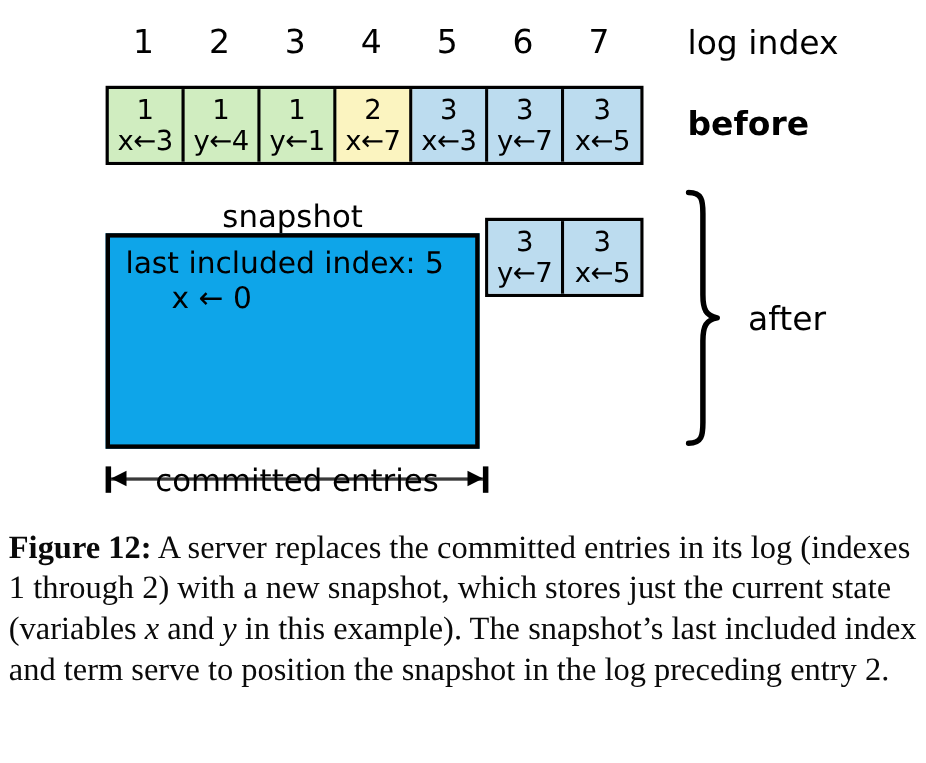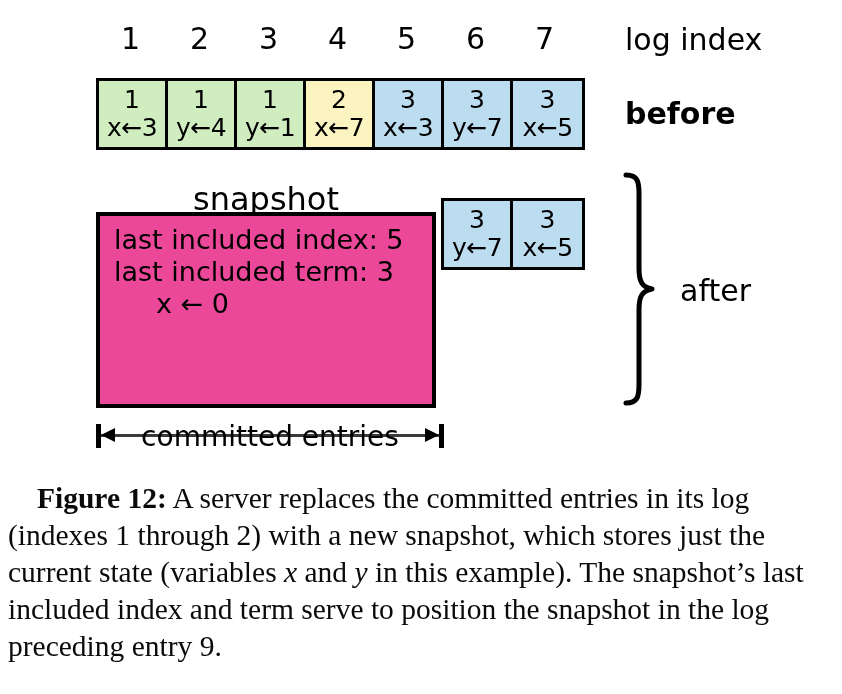--- a/index.html
+++ b/index.html
@@ -103,32 +103,32 @@
     display: flex;
   }
 
   
   .snapshot-caption {
     position: absolute;
     left: 96px;
     top: 180px;
     width: 340px;
     text-align: center;
-    font-size: 32px;
+    font-size: 28px;
     font-family: "DejaVu Sans", sans-serif;
   }
   .snapshot-box {
     position: absolute;
     left: 96px;
     top: 212px;
     width: 340px;
     height: 196px;
     box-sizing: border-box;
     border: 4px solid #000;
-    background: #ec4899;
+    background: #0ea5e9;
     padding: 8px 0 0 14px;
   }
   .snap-line {
     font-size: 27px;
     line-height: 32px;
     font-family: "DejaVu Sans", sans-serif;
     white-space: nowrap;
   }
   .snap-line.indent { padding-left: 42px; }
 
@@ -191,21 +191,21 @@
     position: absolute;
     left: 8px;
     top: 480px;
     width: 826px;
     font-family: "Liberation Serif", serif;
     font-size: 29.5px;
     line-height: 37px;
     text-align: left;
     color: #0a0a0a;
   }
-  .caption b { font-weight: bold; margin-left: 29px; }
+  .caption b { font-weight: bold; }
   .caption i { font-style: italic; }
 </style>
 </head>
 <body>
 
 <div id="figure">
 
   <div class="index-row">
     <div class="index-cell" style="left:0px">1</div>
     <div class="index-cell" style="left:69px">2</div>
@@ -248,21 +248,20 @@
       <div class="cmd">x←5</div>
     </div>
   </div>
 
   <div class="axis-label" style="left:625px; top:88px; height:50px; display:flex; align-items:center;font-weight:bold;">before</div>
 
   <div class="snapshot-caption">snapshot</div>
 
   <div class="snapshot-box">
     <div class="snap-line">last included index: 5</div>
-    <div class="snap-line">last included term: 3</div>
     <div class="snap-line indent">x ← 0</div>
   </div>
 
   <div class="after-row">
     <div class="entry fill-blue">
       <div class="term">3</div>
       <div class="cmd">y←7</div>
     </div>
     <div class="entry fill-blue">
       <div class="term">3</div>
@@ -282,16 +281,16 @@
   <div class="measure">
     <div class="measure-line"></div>
     <div class="measure-cap left"></div>
     <div class="measure-cap right"></div>
     <div class="measure-head left"></div>
     <div class="measure-head right"></div>
   </div>
   <div class="measure-label">committed entries</div>
 
   <div class="caption">
-    <b>Figure 12:</b><span> A server replaces the committed entries in its log (indexes 1 through 2) with a new snapshot, which stores just the current state (variables </span><i>x</i><span> and </span><i>y</i><span> in this example). The snapshot’s last included index and term serve to position the snapshot in the log preceding entry 9.</span>
+    <b>Figure 12:</b><span> A server replaces the committed entries in its log (indexes 1 through 2) with a new snapshot, which stores just the current state (variables </span><i>x</i><span> and </span><i>y</i><span> in this example). The snapshot’s last included index and term serve to position the snapshot in the log preceding entry 2.</span>
   </div>
 
 </div>
 
 </body></html>

